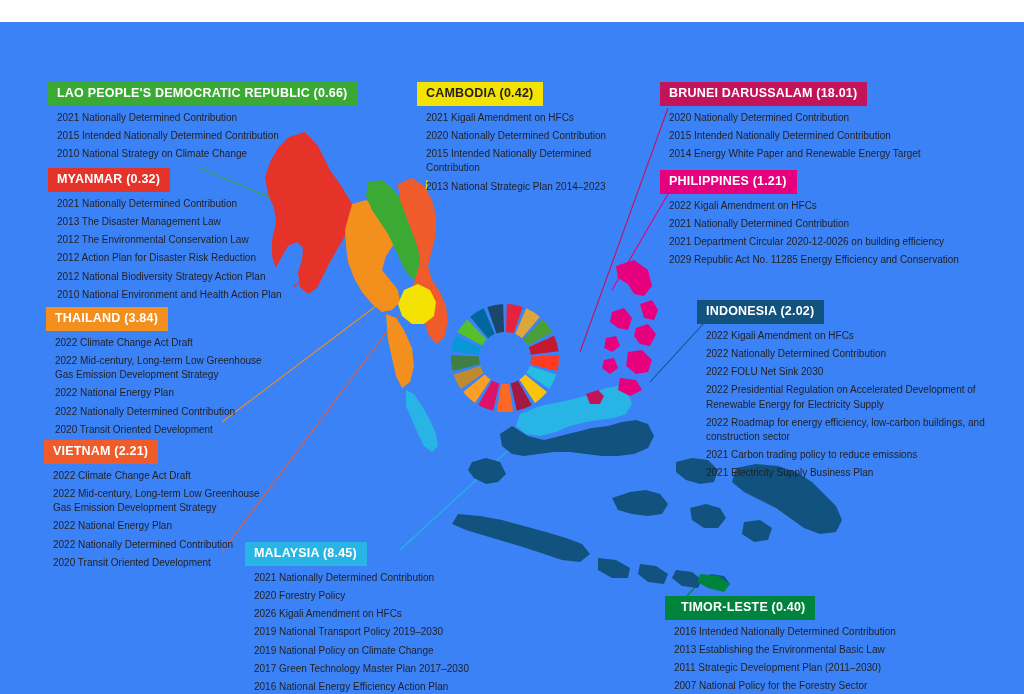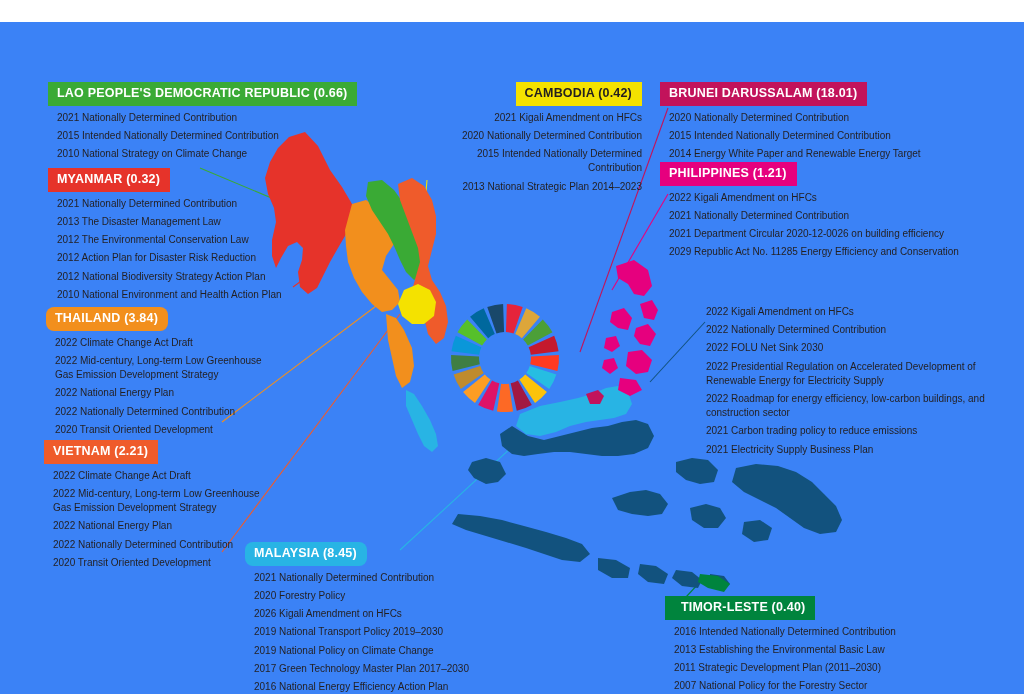--- a/index.html
+++ b/index.html
@@ -156,21 +156,21 @@
       <li>2021 Nationally Determined Contribution</li>
       <li>2013 The Disaster Management Law</li>
       <li>2012 The Environmental Conservation Law</li>
       <li>2012 Action Plan for Disaster Risk Reduction</li>
       <li>2012 National Biodiversity Strategy Action Plan</li>
       <li>2010 National Environment and Health Action Plan</li>
     </ul>
   </div>
 
   <div class="panel" style="left:46px; top:285px; width:250px;">
-    <div class="panel-title" style="background: rgb(242, 143, 29); color: rgb(255, 255, 255); border-radius: 8px;">THAILAND (3.84)</div>
+    <div class="panel-title" style="background: rgb(242, 143, 29); color: rgb(255, 255, 255);">THAILAND (3.84)</div>
     <ul class="panel-list">
       <li>2022 Climate Change Act Draft</li>
       <li>2022 Mid-century, Long-term Low Greenhouse
 Gas Emission Development Strategy</li>
       <li>2022 National Energy Plan</li>
       <li>2022 Nationally Determined Contribution</li>
       <li>2020 Transit Oriented Development</li>
     </ul>
   </div>
 
@@ -179,64 +179,65 @@
     <ul class="panel-list">
       <li>2022 Climate Change Act Draft</li>
       <li>2022 Mid-century, Long-term Low Greenhouse
 Gas Emission Development Strategy</li>
       <li>2022 National Energy Plan</li>
       <li>2022 Nationally Determined Contribution</li>
       <li>2020 Transit Oriented Development</li>
     </ul>
   </div>
 
-  <div class="panel" style="left:417px; top:60px; width:225px;text-align:right;">
+  <div class="panel" style="left:417px; top:60px; width:225px;">
     <div class="panel-title" style="background: rgb(244, 226, 0); color: rgb(35, 31, 32);">CAMBODIA (0.42)</div>
     <ul class="panel-list">
       <li>2021 Kigali Amendment on HFCs</li>
       <li>2020 Nationally Determined Contribution</li>
       <li>2015 Intended Nationally Determined
 Contribution</li>
       <li>2013 National Strategic Plan 2014–2023</li>
     </ul>
   </div>
 
   <div class="panel" style="left:245px; top:520px; width:300px;">
-    <div class="panel-title" style="background: rgb(40, 180, 228); color: rgb(255, 255, 255); border-radius: 8px;">MALAYSIA (8.45)</div>
+    <div class="panel-title" style="background: rgb(40, 180, 228); color: rgb(255, 255, 255);">MALAYSIA (8.45)</div>
     <ul class="panel-list">
       <li>2021 Nationally Determined Contribution</li>
       <li>2020 Forestry Policy</li>
       <li>2026 Kigali Amendment on HFCs</li>
       <li>2019 National Transport Policy 2019–2030</li>
       <li>2019 National Policy on Climate Change</li>
       <li>2017 Green Technology Master Plan 2017–2030</li>
       <li>2016 National Energy Efficiency Action Plan</li>
     </ul>
   </div>
 
   <div class="panel" style="left:660px; top:60px; width:340px;">
     <div class="panel-title" style="background: rgb(194, 19, 91); color: rgb(255, 255, 255);">BRUNEI DARUSSALAM (18.01)</div>
     <ul class="panel-list">
       <li>2020 Nationally Determined Contribution</li>
       <li>2015 Intended Nationally Determined Contribution</li>
       <li>2014 Energy White Paper and Renewable Energy Target</li>
     </ul>
   </div>
 
-  <div class="panel" style="left:660px; top:140px; width:350px;">
+  <div class="panel" style="left:660px; top:148px; width:350px;">
     <div class="panel-title" style="background: rgb(230, 0, 126); color: rgb(255, 255, 255);">PHILIPPINES (1.21)</div>
     <ul class="panel-list">
       <li>2022 Kigali Amendment on HFCs</li>
       <li>2021 Nationally Determined Contribution</li>
       <li>2021 Department Circular 2020-12-0026 on building efficiency</li>
       <li>2029 Republic Act No. 11285 Energy Efficiency and Conservation</li>
     </ul>
   </div>
 
   <div class="panel" style="left:697px; top:278px; width:320px;">
+    <div class="panel-title" style="background: rgb(18, 82, 126); color: rgb(255, 255, 255);">INDONESIA (2.02)</div>
     <ul class="panel-list">
       <li>2022 Kigali Amendment on HFCs</li>
       <li>2022 Nationally Determined Contribution</li>
       <li>2022 FOLU Net Sink 2030</li>
       <li>2022 Presidential Regulation on Accelerated Development of
 Renewable Energy for Electricity Supply</li>
       <li>2022 Roadmap for energy efficiency, low-carbon buildings, and
 construction sector</li>
       <li>2021 Carbon trading policy to reduce emissions</li>
       <li>2021 Electricity Supply Business Plan</li>

